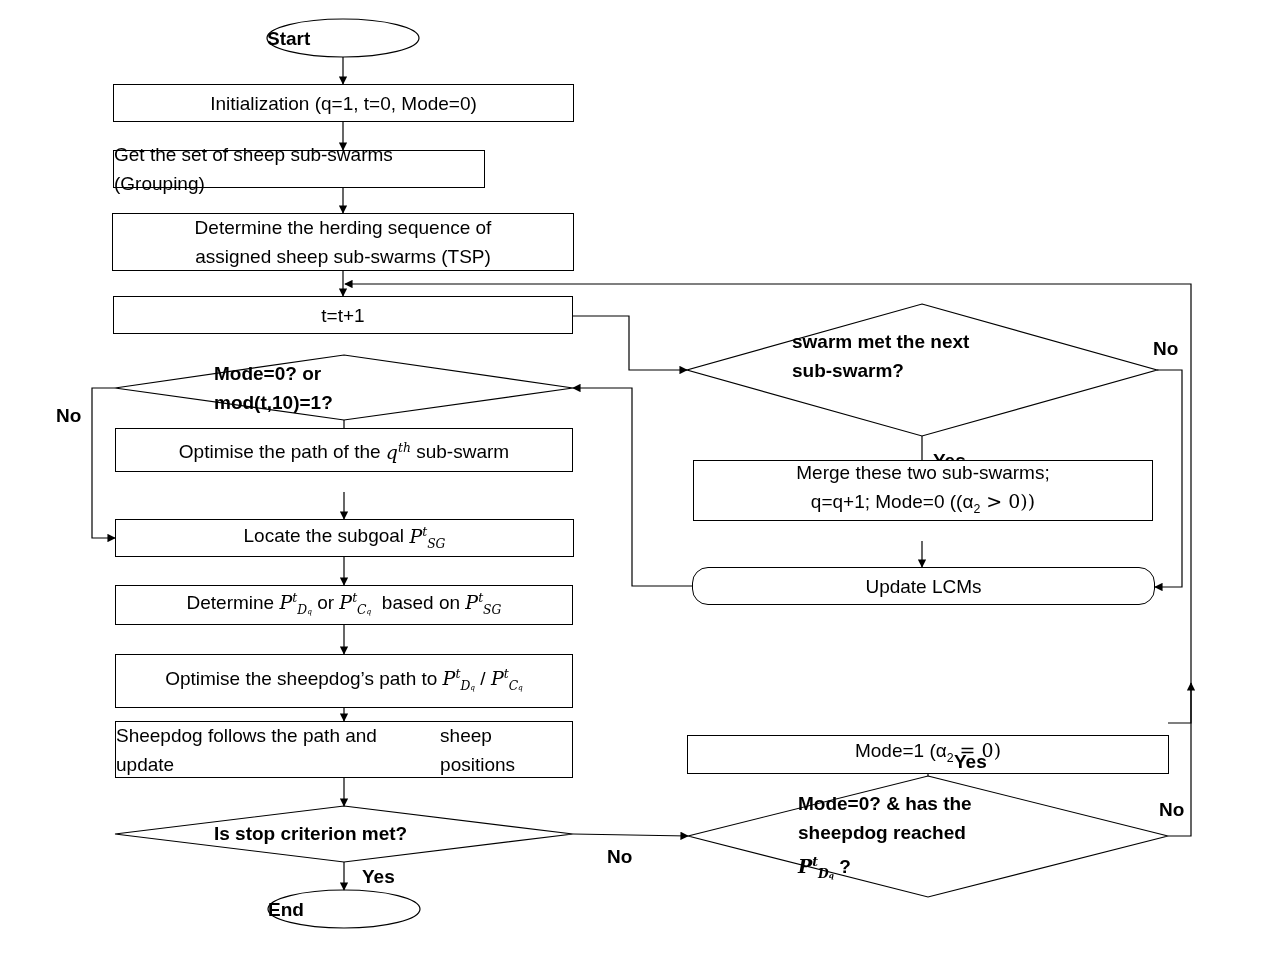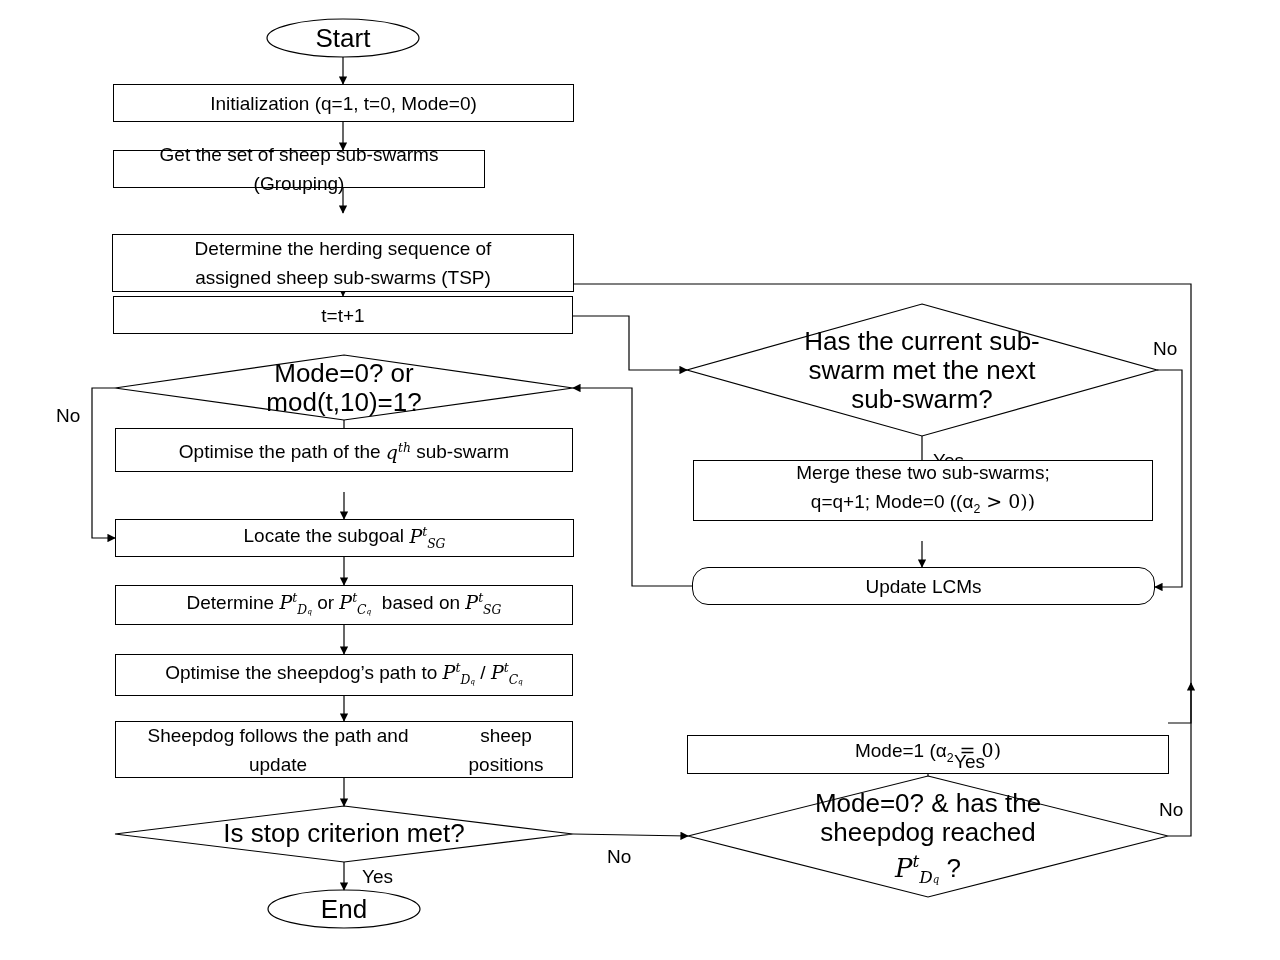--- a/index.html
+++ b/index.html
@@ -1,23 +1,23 @@
 <!DOCTYPE html>
 <html><head>
 <meta charset="utf-8">
 <style>
   html, body { margin: 0; padding: 0; background: #ffffff; }
   body { width: 1280px; height: 960px; position: relative; overflow: hidden;
          font-family: "Liberation Sans", "DejaVu Sans", sans-serif; color: #000; }
   svg#flow { position: absolute; left: 0; top: 0; width: 1280px; height: 960px; }
   .node { position: absolute; display: flex; align-items: center; justify-content: center;
-          text-align: center; font-size: 19px; line-height: 29px; box-sizing: border-box; }
+          font-size: 19px; line-height: 29px; box-sizing: border-box; }
   .rect { border: 1.5px solid #000; background: #fff; }
-  .txt { position: absolute; text-align: center; font-size: 26px; line-height: 29px; white-space: nowrap; }
-  .lbl { position: absolute; font-size: 19px; line-height: 22px; }
+  .txt { position: absolute; font-size: 19px; line-height: 29px; white-space: nowrap; font-weight: bold; }
+  .lbl { position: absolute; font-size: 19px; line-height: 22px; font-weight: bold; }
   .m { font-family: "DejaVu Serif", "Liberation Serif", serif; font-style: italic; }
   .m sub, .m sup { font-size: 0.65em; }
   .sub2 { font-size: 0.6em; }
 </style>
 </head>
 <body>
 
 <svg id="flow" viewBox="0 0 1280 960">
   <defs>
     <marker id="arr" viewBox="0 0 10 10" refX="9" refY="5" markerWidth="7" markerHeight="7" orient="auto-start-reverse">
@@ -66,21 +66,21 @@
 
 <div class="txt" style="left:267px;top:24px;width:152px;">Start</div>
 <div class="txt" style="left:268px;top:895px;width:152px;">End</div>
 
 <div class="node rect" style="left:113px;top:84px;width:461px;height:38px;">
   <span>Initialization (q=1, t=0, Mode=0)</span>
 </div>
 <div class="node rect" style="left:113px;top:150px;width:372px;height:38px;">
   <span>Get the set of sheep sub-swarms (Grouping)</span>
 </div>
-<div class="node rect" style="left:112px;top:213px;width:462px;height:58px;flex-direction:column;margin-top:21px;">
+<div class="node rect" style="left:112px;top:213px;width:462px;height:58px;flex-direction:column;">
   <span>Determine the herding sequence of</span>
   <span>assigned sheep sub-swarms (TSP)</span>
 </div>
 <div class="node rect" style="left:113px;top:296px;width:460px;height:38px;">
   <span>t=t+1</span>
 </div>
 
 <div class="txt" style="left:214px;top:359px;width:260px;line-height:29px;">
   <div>Mode=0? or</div>
   <div>mod(t,10)=1?</div>
@@ -93,35 +93,34 @@
 </div>
 
 <div class="node rect" style="left:115px;top:519px;width:459px;height:38px;">
   <span><span>Locate the subgoal </span><span class="m"><span>P</span><sup>t</sup><sub>SG</sub></span></span>
 </div>
 
 <div class="node rect" style="left:115px;top:585px;width:458px;height:40px;">
   <span><span>Determine </span><span class="m"><span>P</span><sup>t</sup><sub><span>D</span><span class="sub2">q</span></sub></span><span> or </span><span class="m"><span>P</span><sup>t</sup><sub><span>C</span><span class="sub2">q</span></sub></span><span style="white-space:pre;">  based on </span><span class="m"><span>P</span><sup>t</sup><sub>SG</sub></span></span>
 </div>
 
-<div class="node rect" style="left:115px;top:654px;width:458px;height:42px;">
+<div class="node rect" style="left:115px;top:654px;width:458px;height:54px;">
   <span><span>Optimise the sheepdog’s path to </span><span class="m"><span>P</span><sup>t</sup><sub><span>D</span><span class="sub2">q</span></sub></span><span style="white-space:pre;"> / </span><span class="m"><span>P</span><sup>t</sup><sub><span>C</span><span class="sub2">q</span></sub></span></span>
 </div>
 
 <div class="node rect" style="left:115px;top:721px;width:458px;height:57px;flex-direction:row;">
   <span>Sheepdog follows the path and update</span>
   <span>sheep positions</span>
 </div>
 
 <div class="txt" style="left:214px;top:819px;width:260px;">Is stop criterion met?</div>
 <div class="lbl" style="left:362px;top:866px;">Yes</div>
 <div class="lbl" style="left:607px;top:846px;">No</div>
 
 <div class="txt" style="left:792px;top:327px;width:260px;line-height:29px;">
-  <div>Has the current sub-</div>
   <div>swarm met the next</div>
   <div>sub-swarm?</div>
 </div>
 <div class="lbl" style="left:933px;top:450px;">Yes</div>
 <div class="lbl" style="left:1153px;top:338px;">No</div>
 
 <div class="node rect" style="left:693px;top:460px;width:460px;height:61px;flex-direction:column;">
   <span>Merge these two sub-swarms;</span>
   <span><span>q=q+1; Mode=0 ((</span><span>α</span><sub style="font-size:0.65em;">2</sub><span class="m" style="font-style:normal;white-space:pre;"> &gt; 0))</span></span>
 </div>

